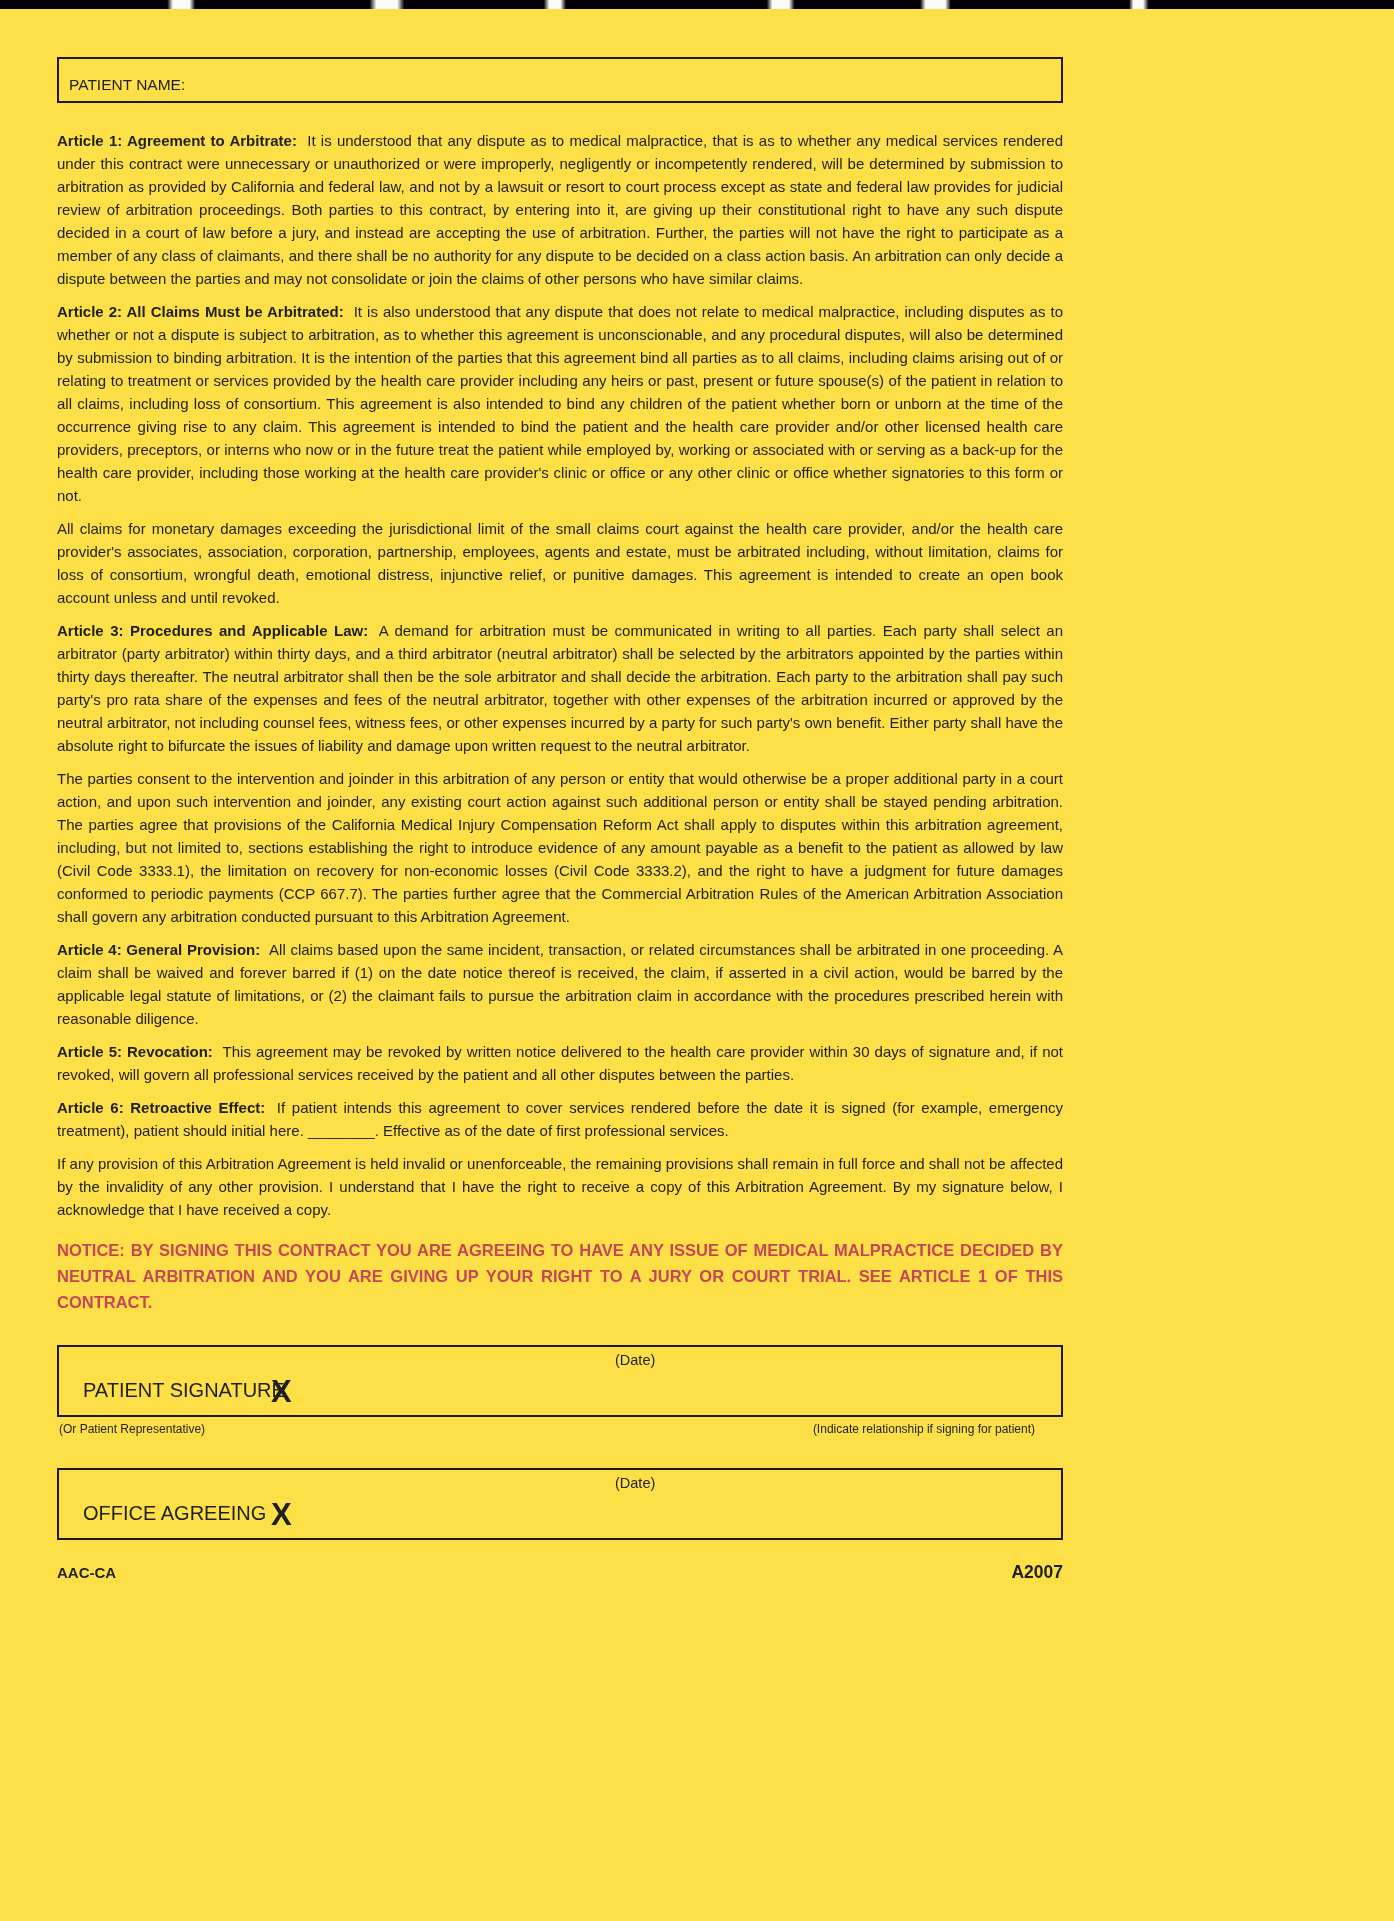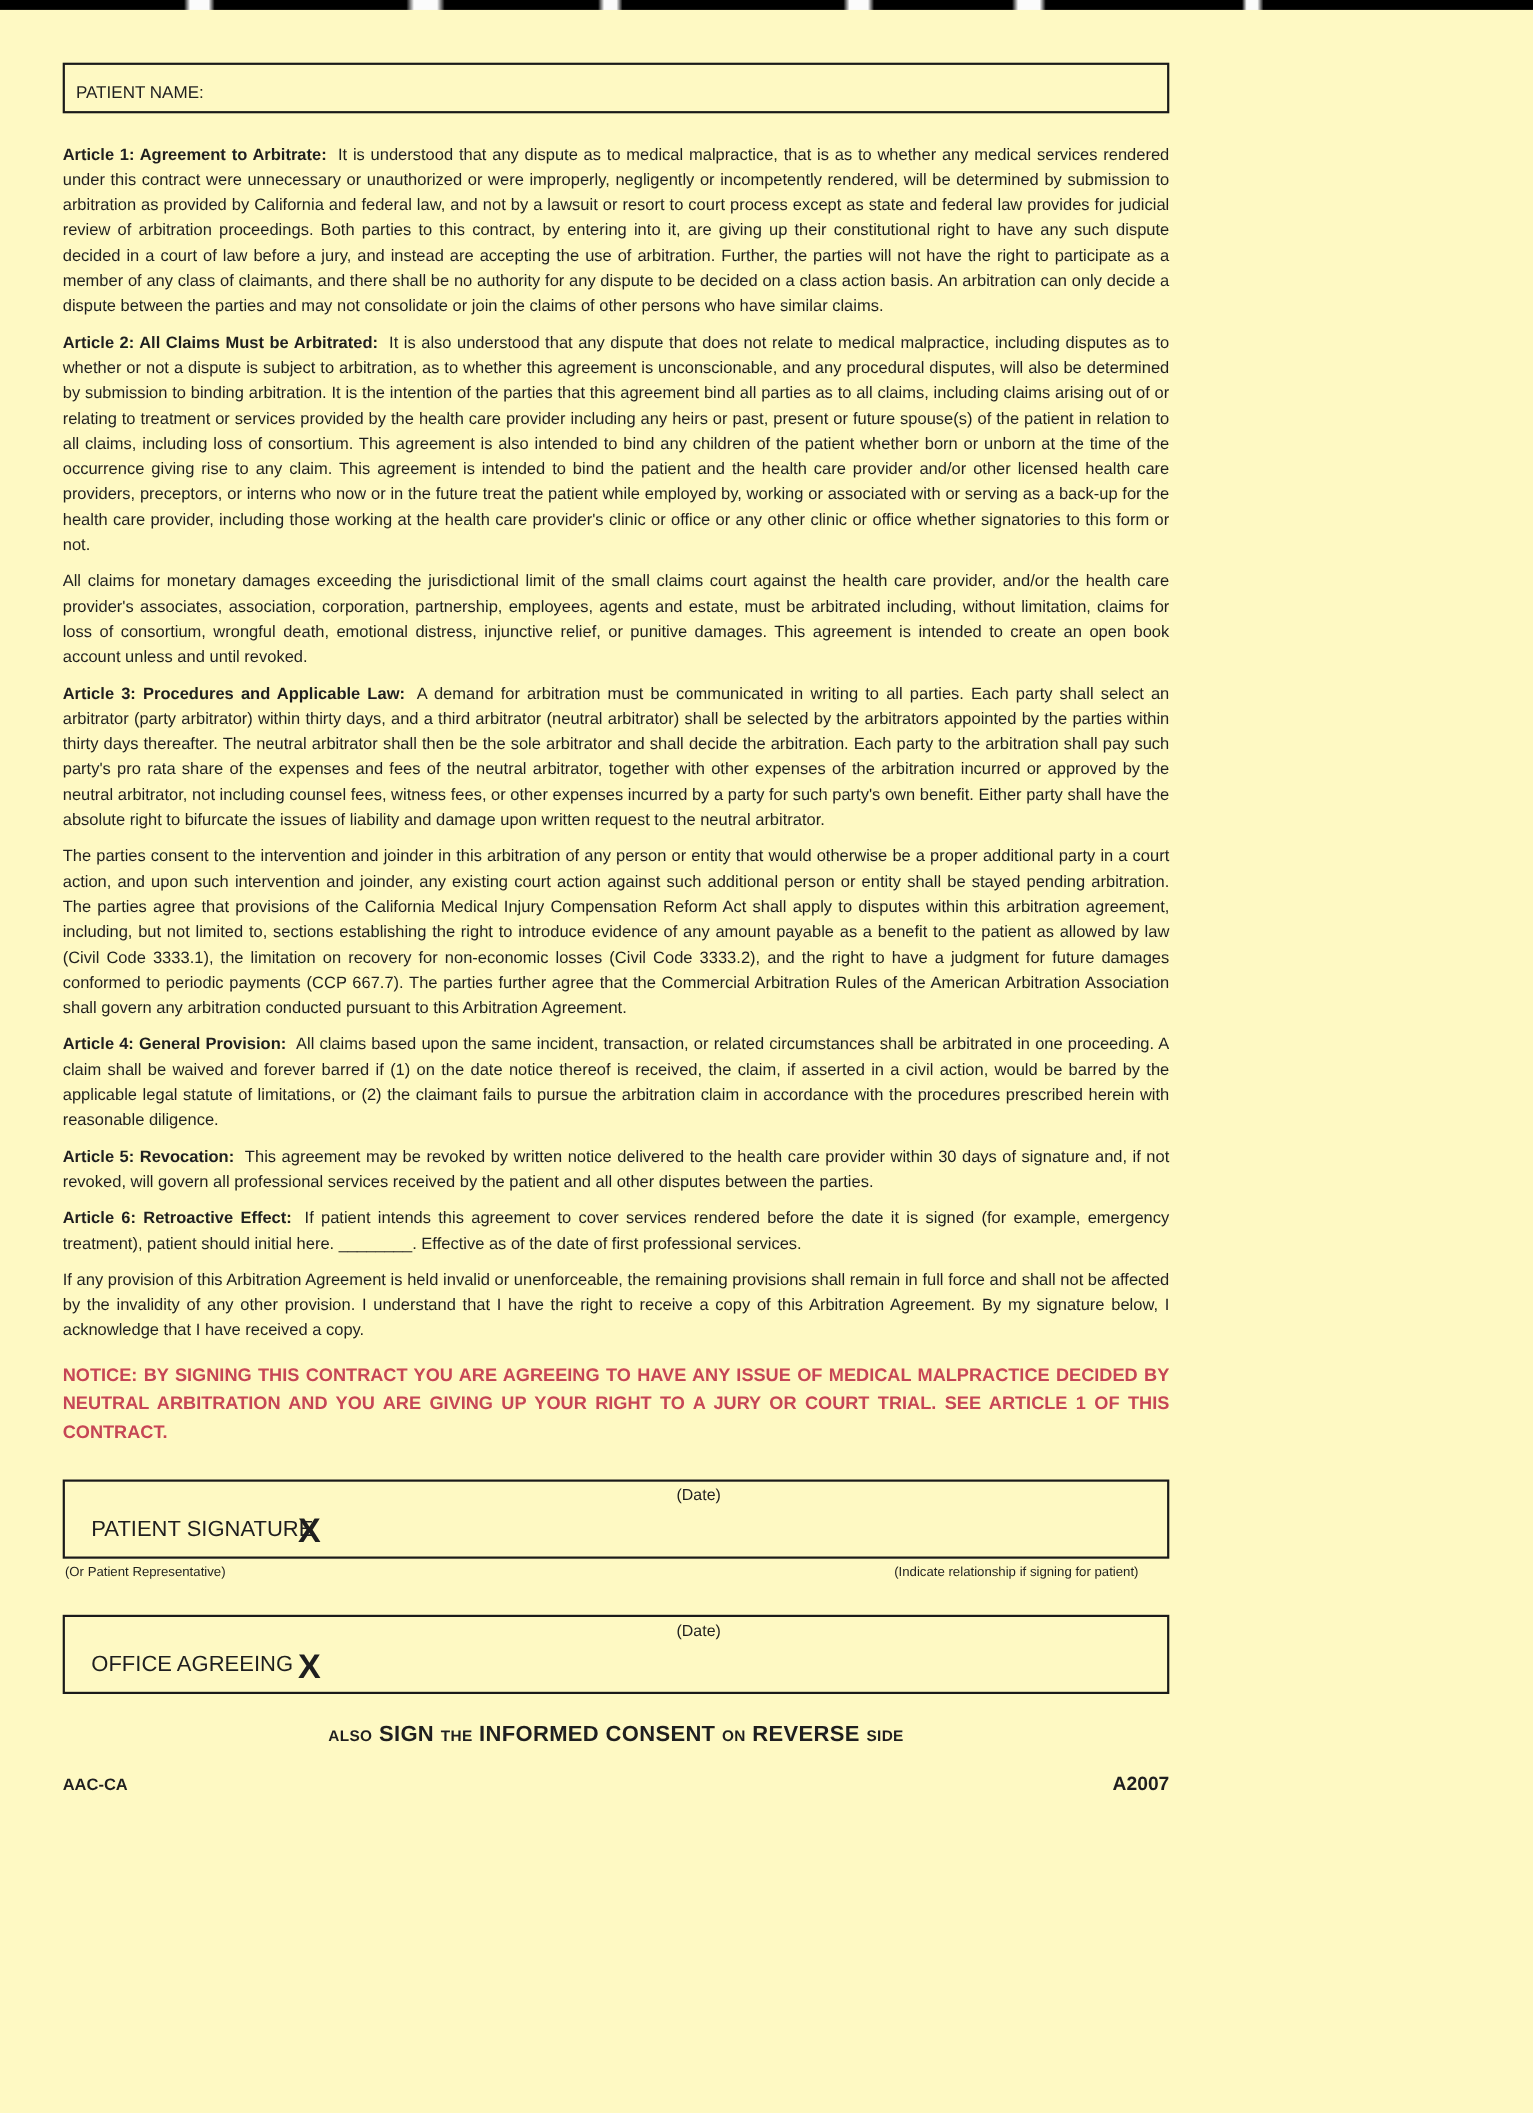--- a/index.html
+++ b/index.html
@@ -1,20 +1,20 @@
 <!DOCTYPE html>
 <html><head>
 <meta charset="utf-8">
 <style>
   html, body { margin: 0; padding: 0; background: #e8e8e8; }
   .page {
     position: relative;
     width: 1394px;
     height: 1921px;
-    background: #fef9c3;
+    background: #fde047;
     overflow: hidden;
     font-family: "Liberation Sans", sans-serif;
     color: #1f1f1f;
   }
   .scan-edge {
     position: absolute;
     top: 0; left: 0;
     width: 100%;
     height: 9px;
     background: linear-gradient(90deg,
@@ -188,21 +188,20 @@
       <span>(Indicate relationship if signing for patient)</span>
     </div>
 
     <div class="sig-box">
       <span class="date-label">(Date)</span>
       <span class="sig-label">OFFICE AGREEING</span>
       <span class="x-mark">X</span>
       <span class="sig-fill"></span>
     </div>
 
-    <div class="also-sign"><span class="sm">ALSO</span><span class="lg">SIGN</span><span class="sm">THE</span><span class="lg">INFORMED CONSENT</span><span class="sm">ON</span><span class="lg">REVERSE</span><span class="sm">SIDE</span></div>
 
     <div class="footer-row">
       <span class="form-code">AAC-CA</span>
       <span class="form-number">A2007</span>
     </div>
 
   </div>
 </div>
 
 </body></html>

